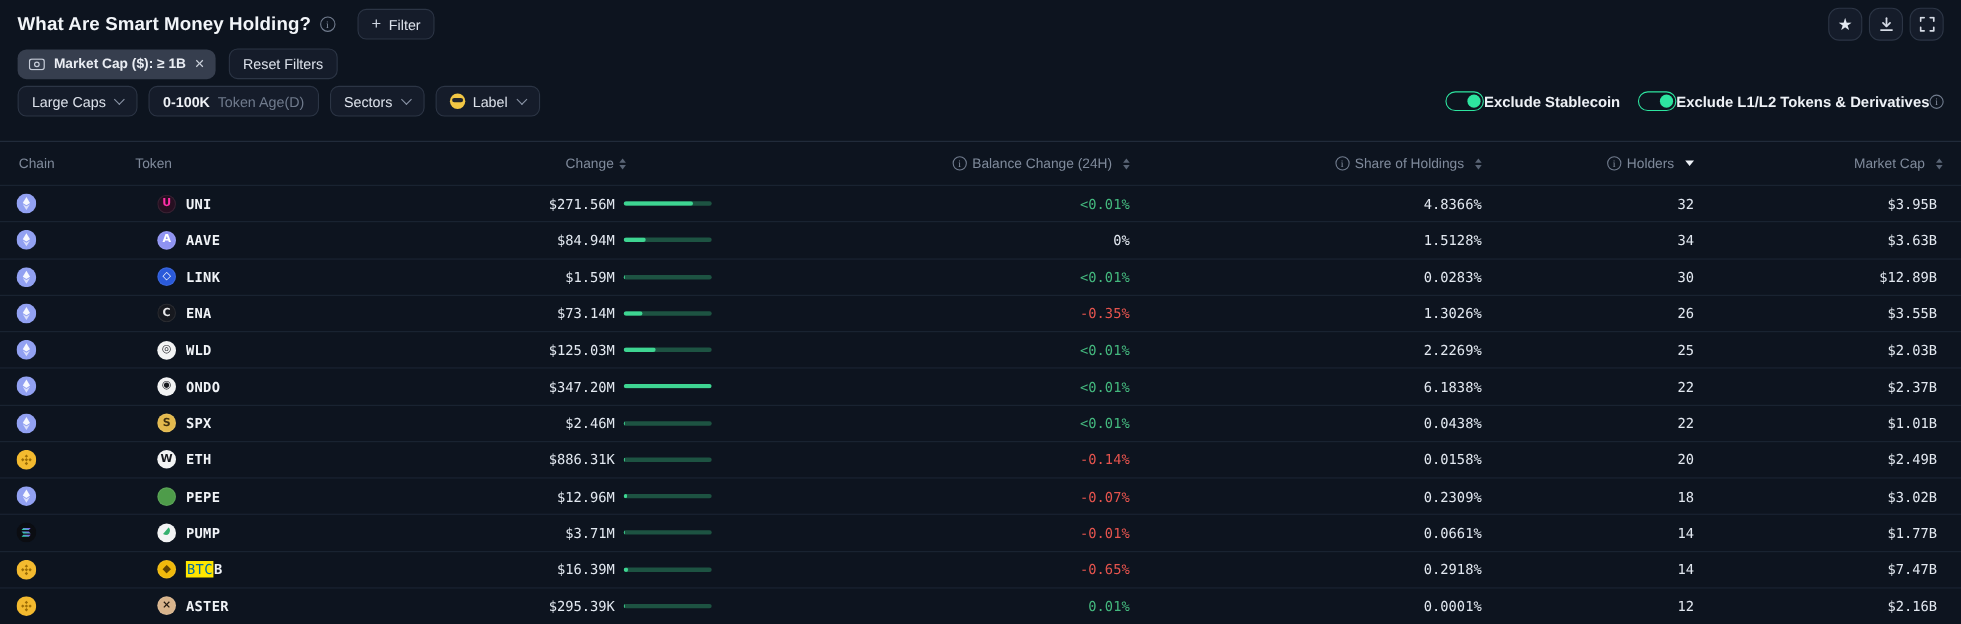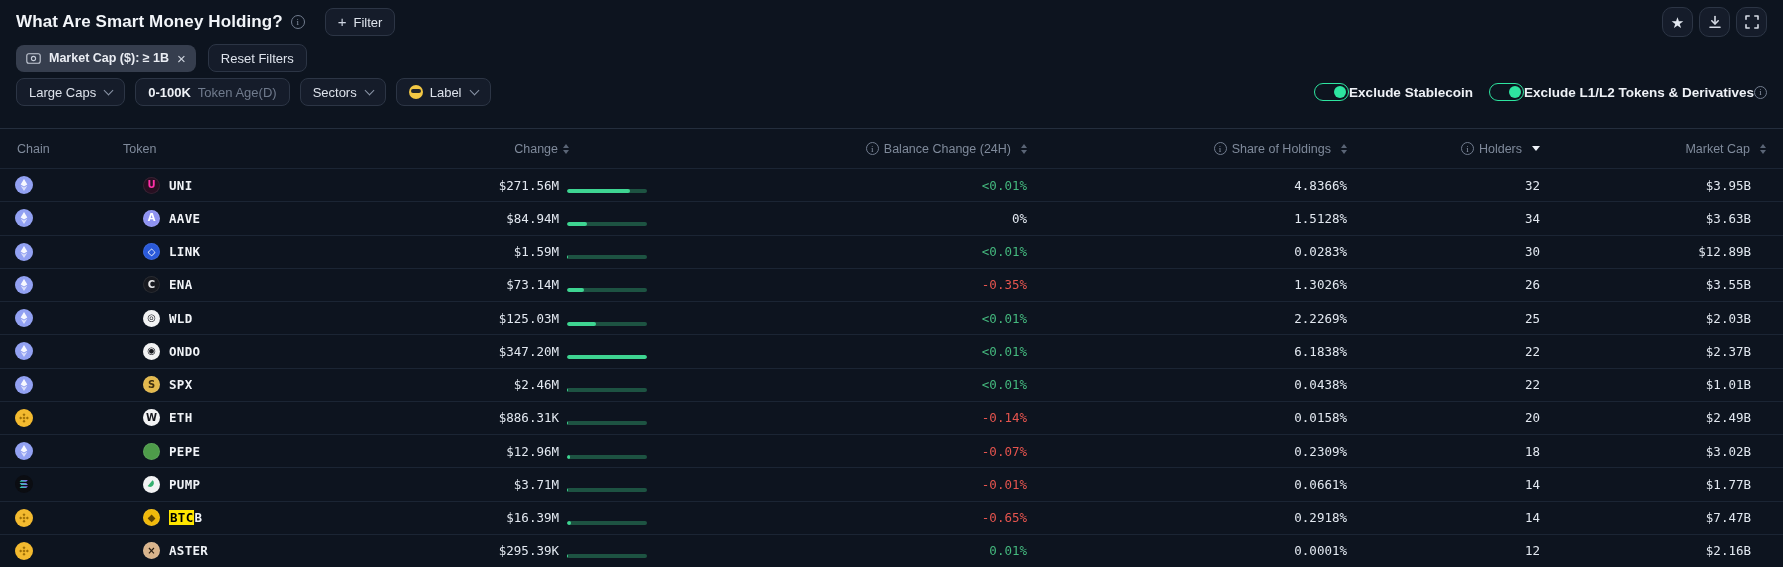--- a/index.html
+++ b/index.html
@@ -68,31 +68,31 @@
   .tri-dn.on{border-top:5px solid #eef2f8;border-left-width:4px;border-right-width:4px}
   .trow{height:33.25px;border-top:1px solid #1b2534}
   .cell{min-width:0}
   .c-chain{padding-left:15px;display:flex;align-items:center}
   .chain-ic{display:inline-flex;width:18px;height:18px}
   .c-token{display:flex;align-items:center;gap:9px;padding-left:33px}
   .tok-ic{display:inline-flex;align-items:center;justify-content:center;width:17px;height:17px;
           border-radius:50%;flex:none;box-shadow:inset 0 0 0 1px rgba(255,255,255,.08)}
   .tok-g{font-family:"DejaVu Sans",sans-serif;font-size:10px;font-weight:700;line-height:1;display:inline-block}
   .tok-sym{font-family:"DejaVu Sans Mono",monospace;font-weight:700;font-size:12.5px;letter-spacing:.3px;color:#f0f3f7}
-  .tok-sym mark{background:var(--highlight);color:#000000;padding:0 1px;font-weight:700}
-  .c-balance{display:flex;align-items:flex-end;padding-right:10px}
+  .tok-sym mark{background:var(--highlight);color:#0369a1;padding:0 1px;font-weight:400}
+  .c-balance{display:flex;align-items:center;padding-right:10px}
   .bal-val{flex:1;text-align:right}
   .bal-val,.c-num{font-family:"DejaVu Sans Mono",monospace;font-size:12.5px;color:#e2e8f0}
   .bar{width:80px;height:4px;border-radius:2px;background:var(--bar-track);margin-left:8px;flex:none;overflow:hidden}
   .bar-fill{display:block;height:100%;border-radius:2px;background:var(--bar-fill)}
   .c-num{text-align:right}
   .c-change.pos{color:var(--positive)}
   .c-change.neg{color:var(--negative)}
   .c-change.neutral{color:#e2e8f0}
-  .c-mcap{padding-right:32px}
+  .c-mcap{padding-right:22px}
   svg{display:block}
 </style>
 </head>
 <body>
 
 <div class="topbar">
   <h1 class="title">What Are Smart Money Holding?</h1>
   <span class="inf inf-lg">i</span>
   <button class="btn filter-btn">
     <span class="plus">+</span>

